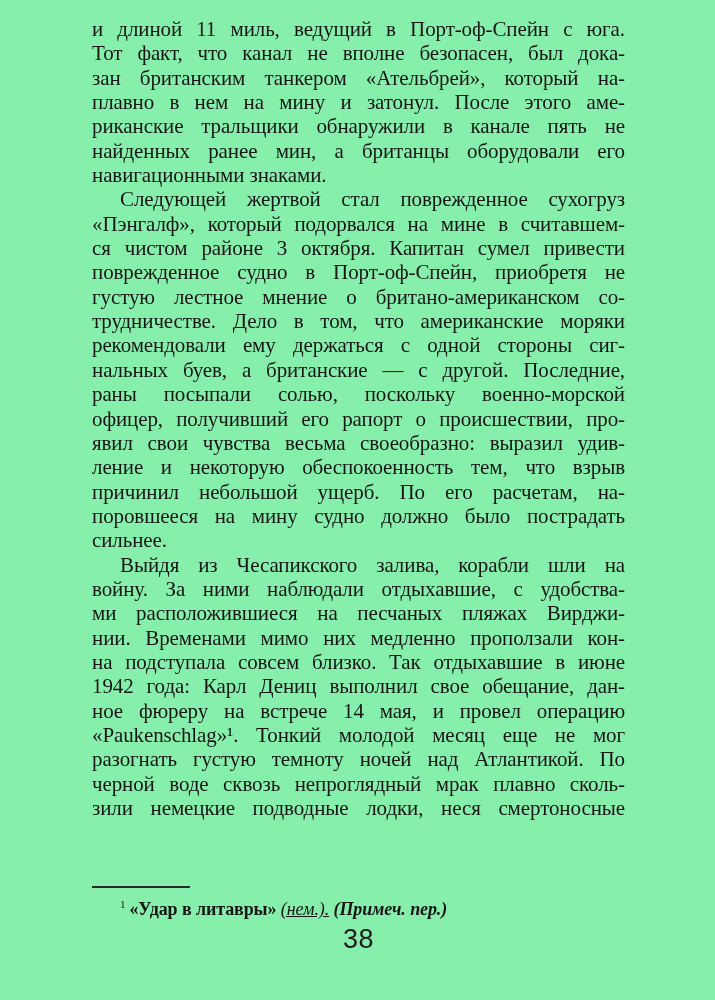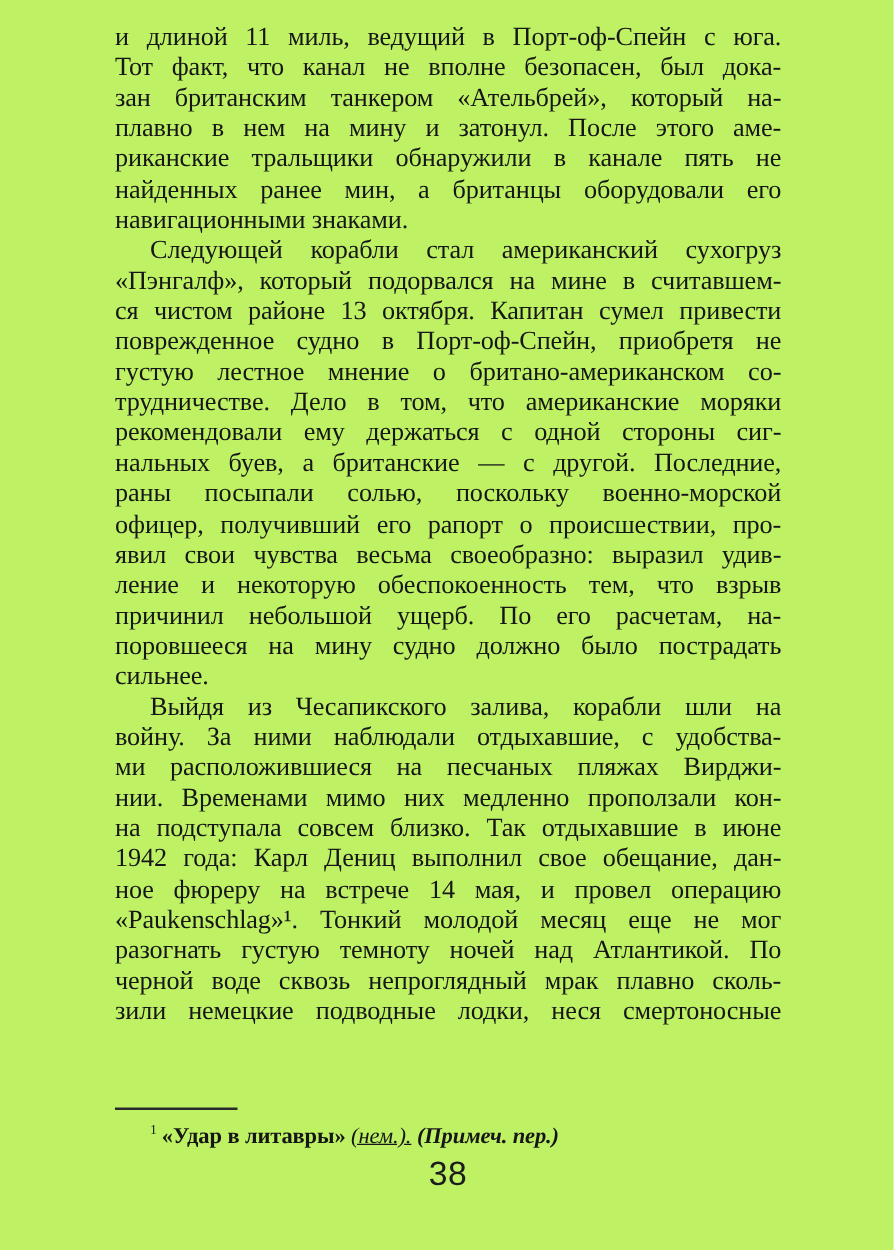--- a/index.html
+++ b/index.html
@@ -75,32 +75,32 @@
     text-align: center;
     font-family: "Liberation Sans", "DejaVu Sans", sans-serif;
     font-size: 27px;
     letter-spacing: 0.5px;
     color: #1c1c1c;
   }
 </style>
 </head>
 <body>
 
-<div class="page" style="color: rgb(22, 22, 22); background: #bef264;">
+<div class="page" style="color: rgb(22, 22, 22); background: #86efac;">
   <main class="text-block">
       <div class="line">и длиной 11 миль, ведущий в Порт-оф-Спейн с юга.</div>
       <div class="line">Тот факт, что канал не вполне безопасен, был дока-</div>
       <div class="line">зан британским танкером «Ательбрей», который на-</div>
       <div class="line">плавно в нем на мину и затонул. После этого аме-</div>
       <div class="line">риканские тральщики обнаружили в канале пять не</div>
       <div class="line">найденных ранее мин, а британцы оборудовали его</div>
       <div class="line no-just">навигационными знаками.</div>
-      <div class="line indent">Следующей корабли стал американский сухогруз</div>
+      <div class="line indent">Следующей жертвой стал поврежденное сухогруз</div>
       <div class="line">«Пэнгалф», который подорвался на мине в считавшем-</div>
-      <div class="line">ся чистом районе 13 октября. Капитан сумел привести</div>
+      <div class="line">ся чистом районе 3 октября. Капитан сумел привести</div>
       <div class="line">поврежденное судно в Порт-оф-Спейн, приобретя не</div>
       <div class="line">густую лестное мнение о британо-американском со-</div>
       <div class="line">трудничестве. Дело в том, что американские моряки</div>
       <div class="line">рекомендовали ему держаться с одной стороны сиг-</div>
       <div class="line">нальных буев, а британские — с другой. Последние,</div>
       <div class="line">раны посыпали солью, поскольку военно-морской</div>
       <div class="line">офицер, получивший его рапорт о происшествии, про-</div>
       <div class="line">явил свои чувства весьма своеобразно: выразил удив-</div>
       <div class="line">ление и некоторую обеспокоенность тем, что взрыв</div>
       <div class="line">причинил небольшой ущерб. По его расчетам, на-</div>

